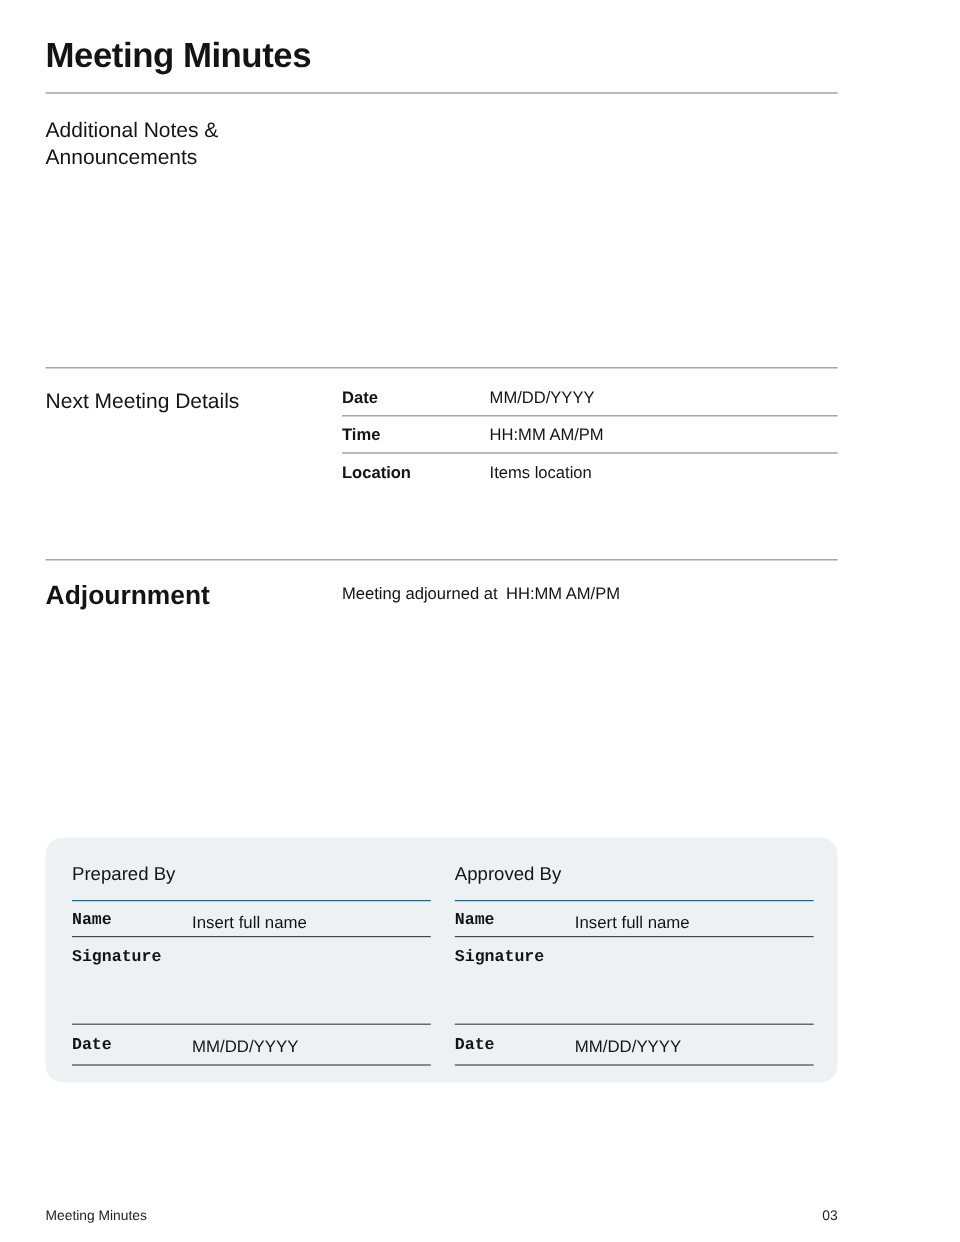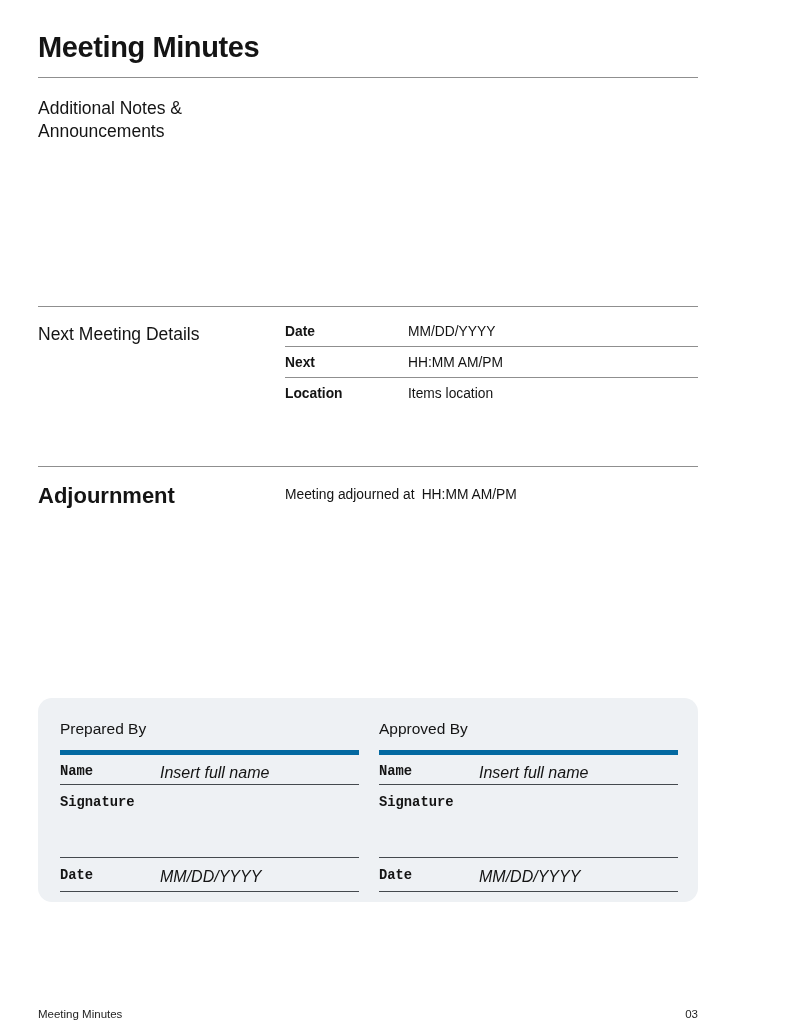--- a/index.html
+++ b/index.html
@@ -94,37 +94,37 @@
     padding: 0 20px 0 22px;
   }
   .sig-col { flex: 1; display: flex; flex-direction: column; }
   .sig-col.left { margin-right: 20px; }
   .sig-heading {
     padding-top: 21px;
     padding-bottom: 12px;
     font-size: 15.5px;
     line-height: 19px;
     font-weight: 500;
-    border-bottom: 5px solid #0369a1;
+    border-bottom: 1px solid #0369a1;
   }
   .sig-row {
     display: flex;
     border-bottom: 1px solid #44494e;
   }
   .sig-row.name-row { height: 30px; padding-top: 9px; }
   .sig-row.signature-row { height: 73px; padding-top: 10px; }
   .sig-row.date-row { height: 34px; padding-top: 10px; }
   .sig-label {
     width: 100px;
     flex: 0 0 100px;
     font-size: 13.8px;
     font-weight: 700;
     font-family: Liberation Mono, monospace;
   }
-  .sig-value { font-size: 16px; font-weight: 400; font-style: italic; }
+  .sig-value { font-size: 14px; font-weight: 400; }
 
   .footer {
     position: absolute;
     left: 38px;
     right: 38px;
     top: 1008px;
     display: flex;
     justify-content: space-between;
     font-size: 11.5px;
     color: #1e1e1e;
@@ -145,21 +145,21 @@
     <hr class="rule rule-2">
 
     <div class="split-section">
       <div class="sec-heading">Next Meeting Details</div>
       <div class="kv-table">
         <div class="kv-row bordered">
           <div class="kv-label">Date</div>
           <div class="kv-value">MM/DD/YYYY</div>
         </div>
         <div class="kv-row bordered">
-          <div class="kv-label">Next</div>
+          <div class="kv-label">Time</div>
           <div class="kv-value">HH:MM AM/PM</div>
         </div>
         <div class="kv-row">
           <div class="kv-label">Location</div>
           <div class="kv-value">Items location</div>
         </div>
       </div>
     </div>
 
     <hr class="rule rule-3">

